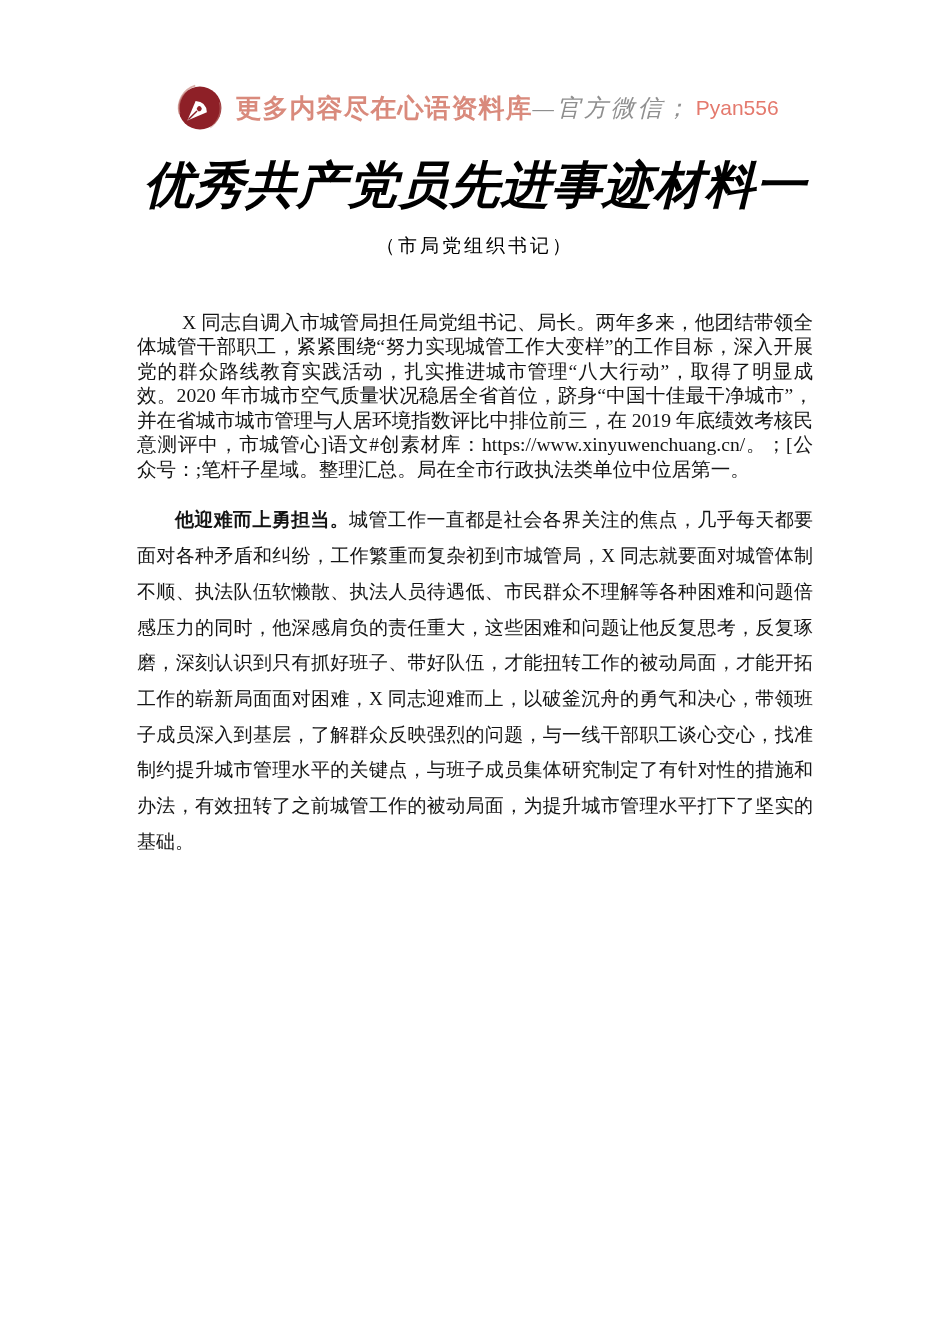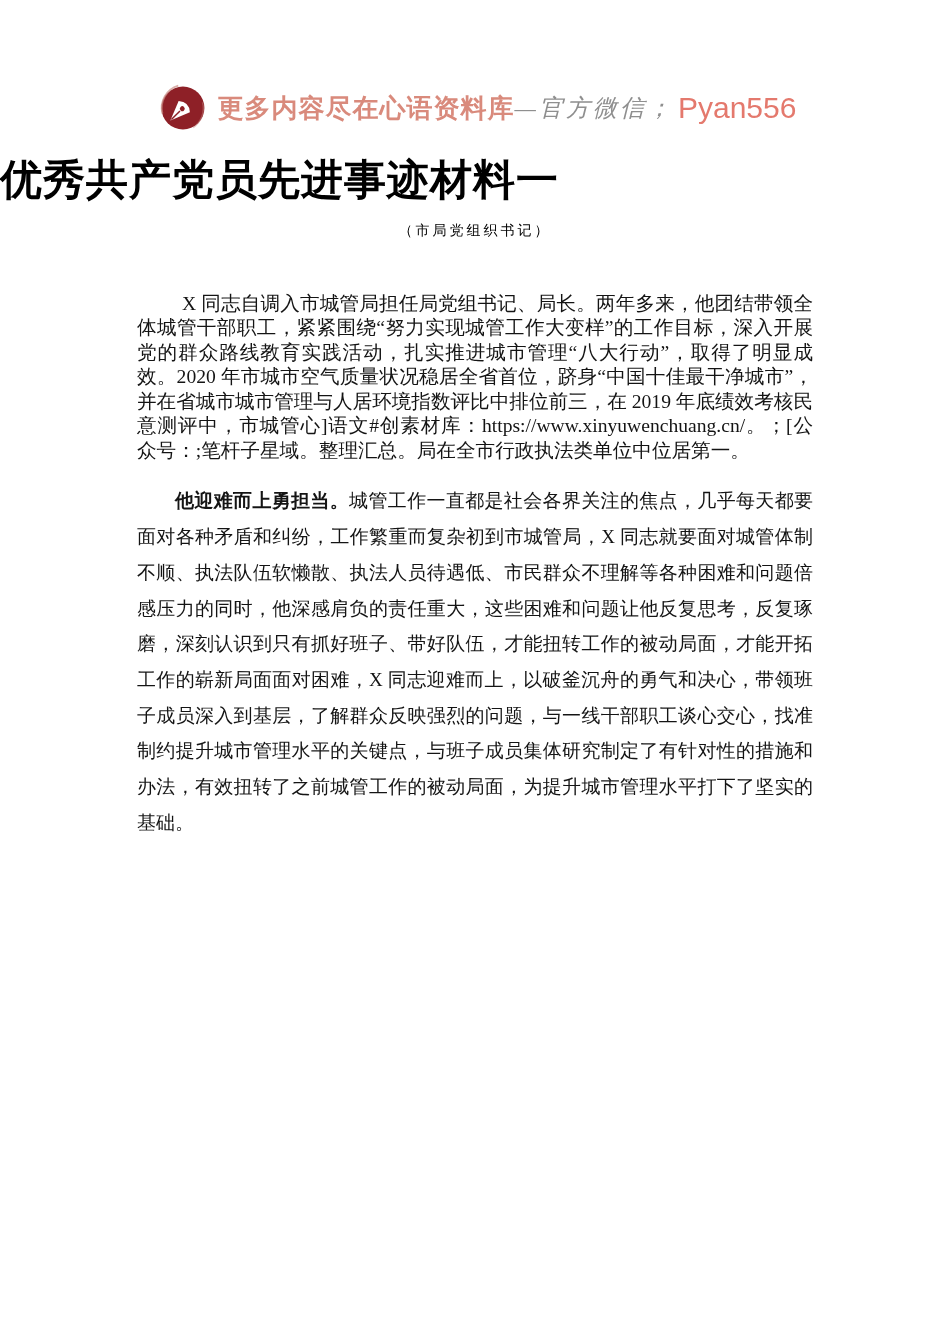--- a/index.html
+++ b/index.html
@@ -35,37 +35,39 @@
   }
   .wx-label {
     font-size: 24px;
     color: #8f8f8f;
     font-style: italic;
     letter-spacing: 3px;
     white-space: nowrap;
   }
   .wx-id {
     font-family: "Liberation Sans", sans-serif;
-    font-size: 30px;
+    font-size: 21px;
     color: #e4796d;
     margin-left: 4px;
     white-space: nowrap;
   }
   
   .title {
     margin: 16px 0 0 0;
-    font-size: 42px;
+    text-align: center;
+    font-size: 50px;
     font-weight: 900;
     letter-spacing: 1px;
     color: #000000;
+    font-style: italic;
   }
   .subtitle {
     margin-top: 14px;
     text-align: center;
-    font-size: 14px;
+    font-size: 19px;
     letter-spacing: 3px;
     color: #000000;
   }
   
   .content {
     width: 676px;
     margin: 52px auto 0 auto;
   }
   .para { margin: 0; text-align: justify; }
   .para-small {

